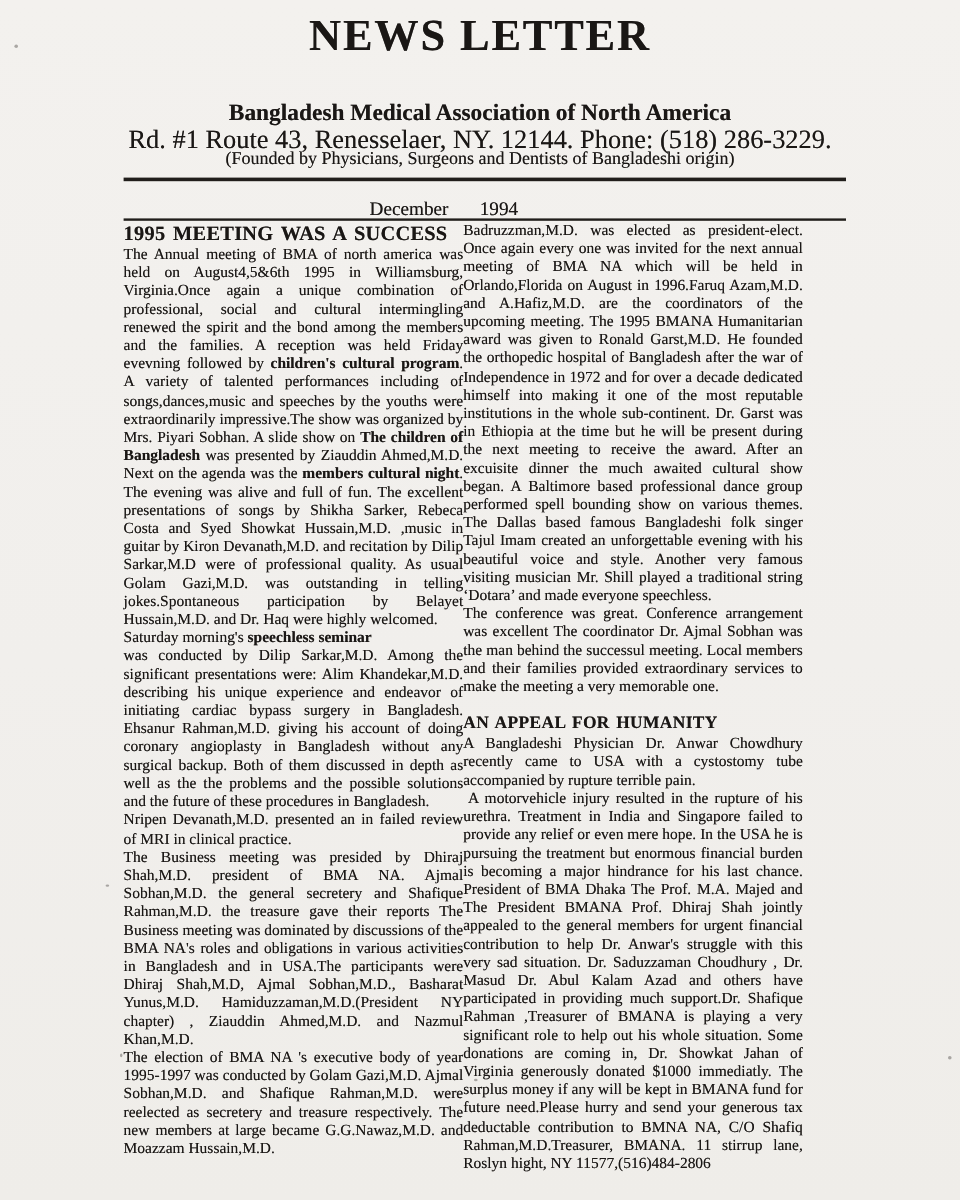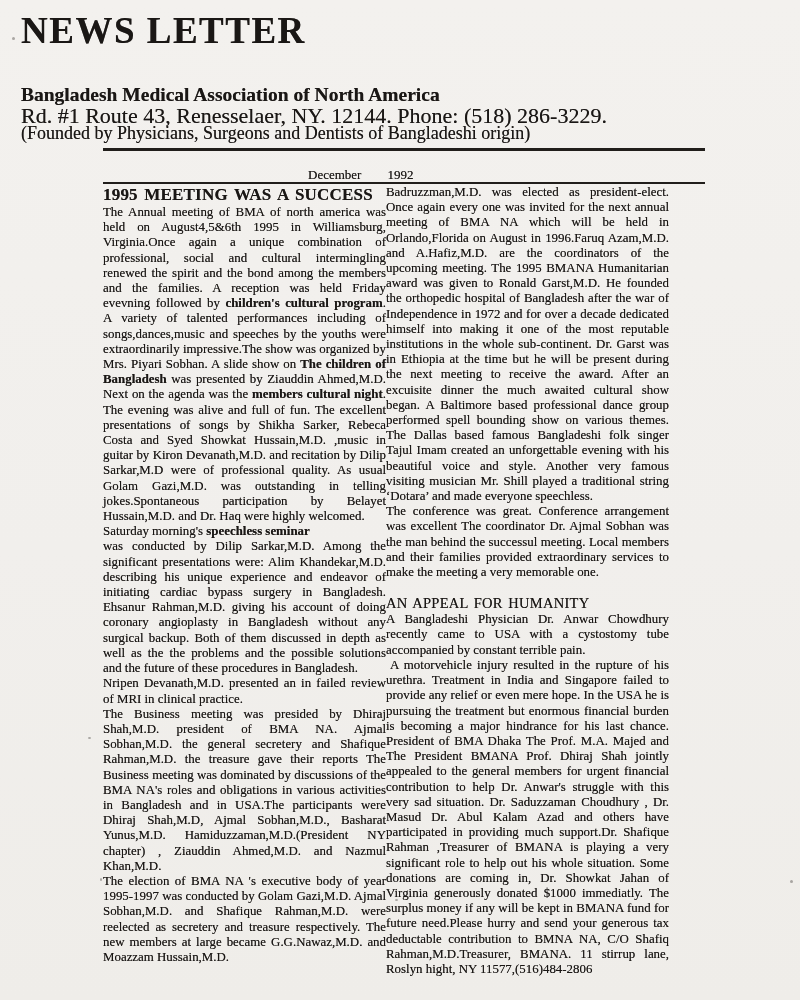--- a/index.html
+++ b/index.html
@@ -7,54 +7,54 @@
     width:800px;height:1000px;overflow:hidden;
     background:#e9e7e3;
     font-family:"Liberation Serif","DejaVu Serif",serif;
   }
   .sheet{
     position:relative;width:800px;height:1000px;
     background:linear-gradient(180deg,#f3f1ee 0%,#f1efec 55%,#efede9 100%);
     color:#1a1715;
     text-shadow:0 0 .5px rgba(26,23,21,.65);
   }
-  .masthead{padding-top:10px;padding-left:21px;}
+  .masthead{padding-top:10px;text-align:center;}
   .title{
     font-size:37px;font-weight:bold;letter-spacing:1.5px;
     line-height:42px;
   }
   .org-name{margin-top:31px;font-size:19.5px;font-weight:bold;line-height:23px;}
   .org-address{font-size:22px;line-height:19px;}
-  .org-founded{font-size:18px;line-height:16px;}
+  .org-founded{font-size:15px;line-height:16px;}
   .rules{margin:7px 95px 0 103px;}
   .rule-top{border-top:3px solid #211e1b;height:17px;}
   .dateline{
     display:flex;align-items:flex-end;
     border-bottom:2.5px solid #211e1b;
-    font-size:13px;line-height:14px;
+    font-size:16px;line-height:14px;
   }
   .dl-seg-left{width:205px;}
   .dl-seg-mid{width:26px;}
   .dl-seg-right{flex:1;}
   .columns{
     display:flex;
     margin:1px 95px 0 103px;
   }
   .col{
     width:283px;
     font-size:12.9px;line-height:15.2px;
     text-align:justify;
   }
   .col p{margin:0;}
   .head1{
     font-size:17px;font-weight:bold;line-height:20px;
     letter-spacing:.2px;word-spacing:2px;text-align:left;
   }
   .head2{
-    font-size:14.5px;font-weight:normal;line-height:17px;
+    font-size:14.5px;font-weight:bold;line-height:17px;
     margin-top:15px !important;letter-spacing:.3px;word-spacing:1.5px;
     text-align:left;
   }
   .indent1{text-indent:4px;}
   .speck{position:absolute;background:#6d6a66;border-radius:50%;opacity:.55;}
 </style>
 </head>
 <body>
 
 <div class="sheet">
@@ -65,42 +65,42 @@
     <div class="org-address">Rd. #1 Route 43, Renesselaer, NY. 12144. Phone: (518) 286-3229.</div>
     <div class="org-founded">(Founded by  Physicians, Surgeons and Dentists of Bangladeshi origin)</div>
   </div>
 
   <div class="rules">
     <div class="rule-top"></div>
     <div class="dateline">
       <span class="dl-seg-left"></span>
       <span class="dl-text">December</span>
       <span class="dl-seg-mid"></span>
-      <span class="dl-text">1992</span>
+      <span class="dl-text">1994</span>
       <span class="dl-seg-right"></span>
     </div>
   </div>
 
   <div class="columns">
 
     <div class="col">
       <p class="head1">1995 MEETING WAS A SUCCESS</p>
       <p class="para"><span>The Annual meeting of BMA of north america was held on August4,5&amp;6th 1995 in Williamsburg, Virginia.Once again a unique combination of professional, social and cultural intermingling renewed the spirit and the bond among the members and the families. A reception was held Friday evevning followed by </span><b>children's cultural program</b><span>. A variety of talented performances including of songs,dances,music and speeches by the youths were extraordinarily impressive.The show was organized by Mrs. Piyari Sobhan. A slide show on </span><b>The children of Bangladesh</b><span> was presented by Ziauddin Ahmed,M.D. Next on the agenda was the </span><b>members cultural night</b><span>. The evening was alive and full of fun. The excellent presentations of songs by Shikha Sarker, Rebeca Costa and Syed Showkat Hussain,M.D. ,music in guitar by Kiron Devanath,M.D. and recitation by Dilip Sarkar,M.D were of professional quality. As usual Golam Gazi,M.D. was outstanding in telling jokes.Spontaneous participation by Belayet Hussain,M.D. and Dr. Haq were highly welcomed.</span></p>
       <p class="para"><span>Saturday morning's </span><b>speechless seminar</b></p>
       <p class="para">was conducted by Dilip Sarkar,M.D. Among the significant presentations were: Alim Khandekar,M.D. describing his unique experience and endeavor of initiating cardiac bypass surgery in Bangladesh. Ehsanur Rahman,M.D. giving his account of doing coronary angioplasty in Bangladesh without any surgical backup. Both of them discussed in depth as well as the the problems and the possible solutions and the future of these procedures in Bangladesh.</p>
       <p class="para">Nripen Devanath,M.D. presented an in failed review of MRI in clinical practice.</p>
       <p class="para">The Business meeting was presided by Dhiraj Shah,M.D. president of BMA NA. Ajmal Sobhan,M.D. the general secretery and Shafique Rahman,M.D. the treasure gave their reports The Business meeting was dominated by discussions of the BMA NA's roles and obligations in various activities in Bangladesh and in USA.The participants were Dhiraj Shah,M.D, Ajmal Sobhan,M.D., Basharat Yunus,M.D. Hamiduzzaman,M.D.(President NY chapter) , Ziauddin Ahmed,M.D. and Nazmul Khan,M.D.</p>
       <p class="para">The election of BMA NA 's executive body of year 1995-1997 was conducted by Golam Gazi,M.D. Ajmal Sobhan,M.D. and Shafique Rahman,M.D. were reelected as secretery and treasure respectively. The new members at large became G.G.Nawaz,M.D. and Moazzam Hussain,M.D.</p>
     </div>
 
     <div class="col">
       <p class="para">Badruzzman,M.D. was elected as president-elect. Once again every one was invited for the next annual meeting of BMA NA which will be held in Orlando,Florida on August in 1996.Faruq Azam,M.D. and A.Hafiz,M.D. are the coordinators of the upcoming meeting. The 1995 BMANA Humanitarian award was given to Ronald Garst,M.D. He founded the orthopedic hospital of Bangladesh after the war of Independence in 1972 and for over a decade dedicated himself into making it one of the most reputable institutions in the whole sub-continent. Dr. Garst was in Ethiopia at the time but he will be present during the next meeting to receive the award. After an excuisite dinner the much awaited cultural show began. A Baltimore based professional dance group performed spell bounding show on various themes. The Dallas based famous Bangladeshi folk singer Tajul Imam created an unforgettable evening with his beautiful voice and style. Another very famous visiting musician Mr. Shill played a traditional string ‘Dotara’ and made everyone speechless.</p>
       <p class="para">The conference was great. Conference arrangement was excellent The coordinator Dr. Ajmal Sobhan was the man behind the successul meeting. Local members and their families provided extraordinary services to make the meeting a very memorable one.</p>
       <p class="head2">AN APPEAL FOR HUMANITY</p>
-      <p class="para">A Bangladeshi Physician Dr. Anwar Chowdhury recently came to USA with a cystostomy tube accompanied by constant terrible pain.</p>
+      <p class="para">A Bangladeshi Physician Dr. Anwar Chowdhury recently came to USA with a cystostomy tube accompanied by rupture terrible pain.</p>
       <p class="para indent1">A motorvehicle injury resulted in the rupture of his urethra. Treatment in India and Singapore failed to provide any relief or even mere hope. In the USA he is pursuing the treatment but enormous financial burden is becoming a major hindrance for his last chance. President of BMA Dhaka The Prof. M.A. Majed and The President BMANA Prof. Dhiraj Shah jointly appealed to the general members for urgent financial contribution to help Dr. Anwar's struggle with this very sad situation. Dr. Saduzzaman Choudhury , Dr. Masud Dr. Abul Kalam Azad and others have participated in providing much support.Dr. Shafique Rahman ,Treasurer of BMANA is playing a very significant role to help out his whole situation. Some donations are coming in, Dr. Showkat Jahan of Virginia generously donated $1000 immediatly. The surplus money if any will be kept in BMANA fund for future need.Please hurry and send your generous tax deductable contribution to BMNA NA, C/O Shafiq Rahman,M.D.Treasurer, BMANA. 11 stirrup lane, Roslyn hight, NY 11577,(516)484-2806</p>
     </div>
 
   </div>
 
   <div class="speck" style="left:12px;top:37px;width:3px;height:3px;"></div>
   <div class="speck" style="left:88px;top:737px;width:3px;height:2px;"></div>
   <div class="speck" style="left:100px;top:878px;width:2px;height:3px;"></div>
   <div class="speck" style="left:395px;top:899px;width:3px;height:2px;"></div>
   <div class="speck" style="left:790px;top:880px;width:3px;height:3px;"></div>

